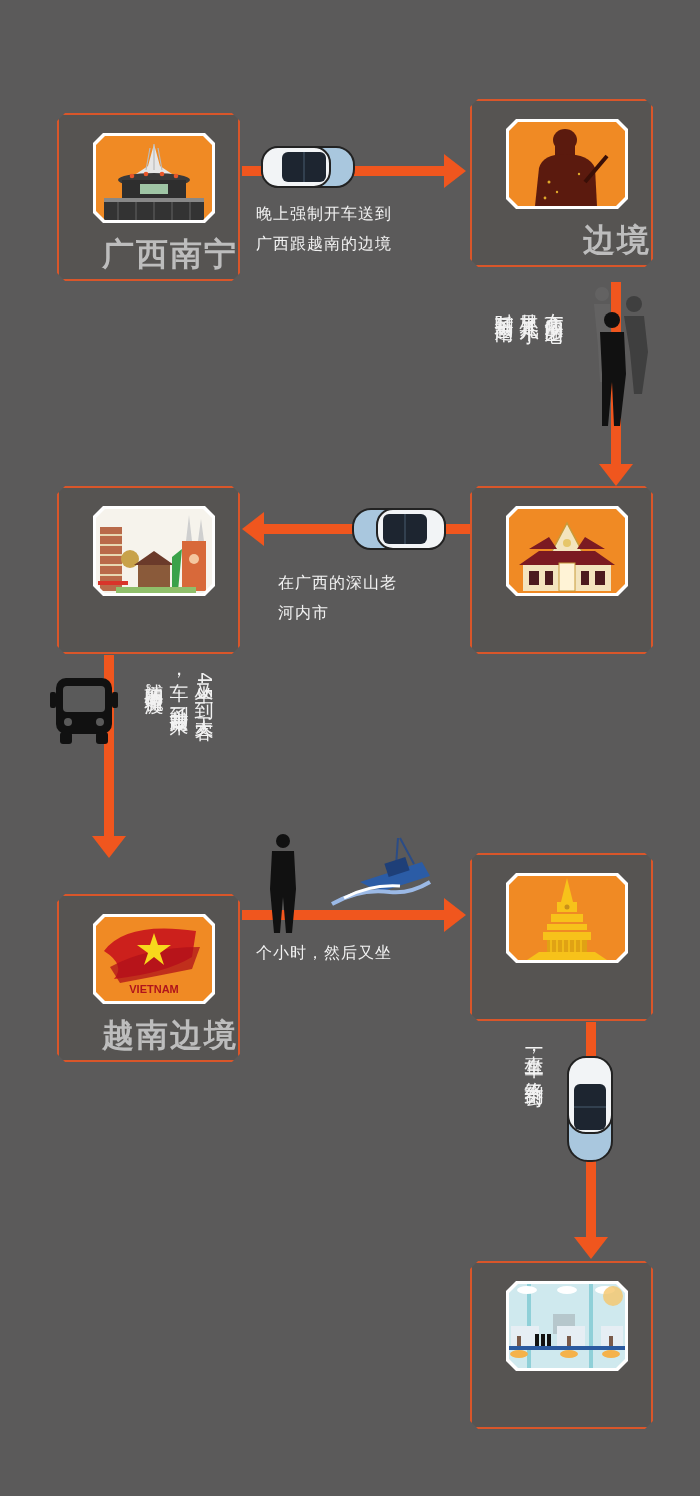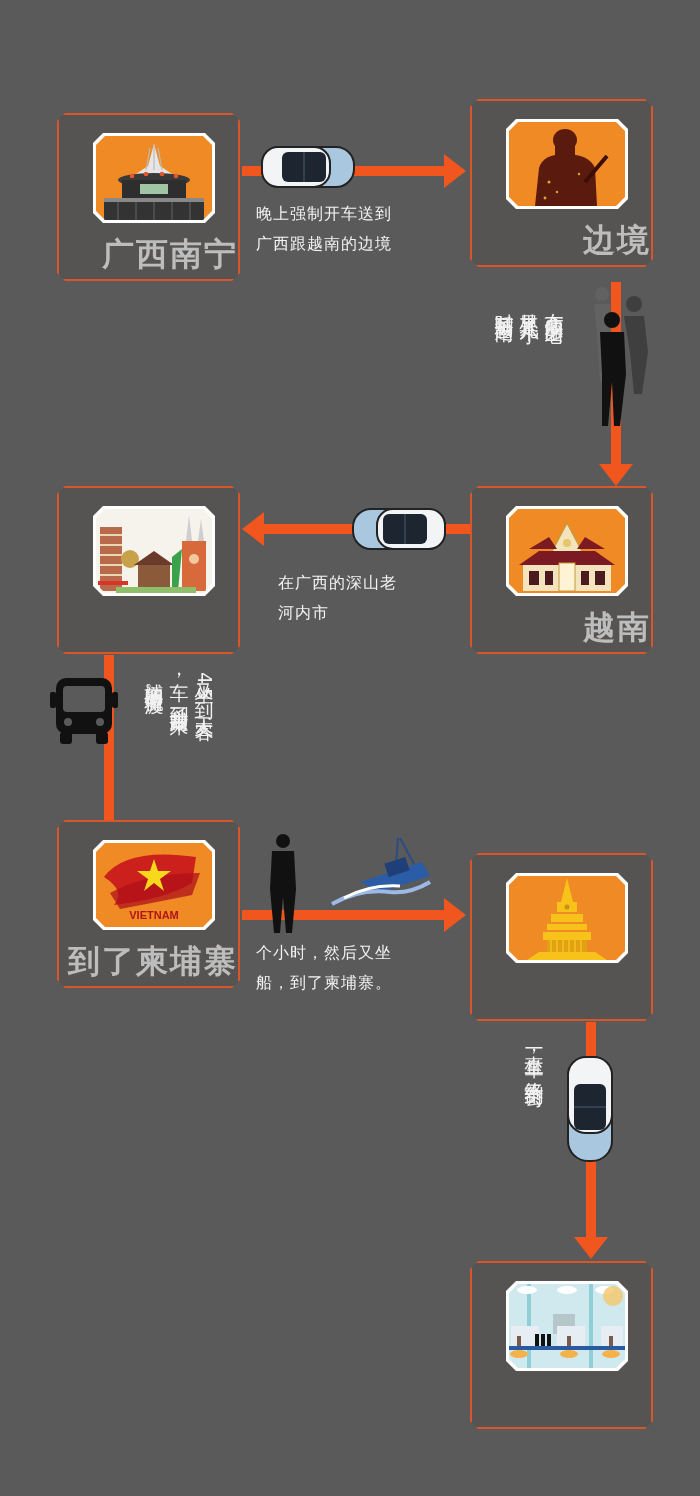--- a/index.html
+++ b/index.html
@@ -95,21 +95,20 @@
         <rect x="14" y="56" width="88" height="26" fill="#f3e4be"></rect>
         <rect x="20" y="62" width="10" height="14" fill="#4b1a1e"></rect>
         <rect x="86" y="62" width="10" height="14" fill="#4b1a1e"></rect>
         <rect x="36" y="62" width="8" height="14" fill="#4b1a1e"></rect>
         <rect x="72" y="62" width="8" height="14" fill="#4b1a1e"></rect>
         <rect x="50" y="54" width="16" height="28" fill="#fff3d6" stroke="#c79a3a"></rect>
         <circle cx="58" cy="34" r="4" fill="#e6c66a"></circle>
       </svg>
     </div>
   </div>
-  <div class="label">越南</div>
 </div>
 
 <div class="box" style="left:57px; top:486px;">
   <div class="pic">
     <div class="pic-in" style="background:#f6f3ec;">
       <svg viewBox="0 0 116 84">
         <rect x="4" y="18" width="22" height="64" fill="#b96a4a"></rect>
         <path d="M4 26 L26 26 M4 36 L26 36 M4 46 L26 46 M4 56 L26 56 M4 66 L26 66" stroke="#e7d7b2" stroke-width="2"></path>
         <rect x="2" y="72" width="30" height="4" fill="#d9342a"></rect>
         <circle cx="34" cy="50" r="9" fill="#c8a24a"></circle>
@@ -118,32 +117,32 @@
         <path d="M76 48 L86 40 L82 82 L76 82 Z" fill="#3aa24a"></path>
         <rect x="86" y="32" width="24" height="50" fill="#d8693a"></rect>
         <path d="M90 32 L93 6 L96 32 Z M102 32 L105 10 L108 32 Z" fill="#cfcfcf"></path>
         <circle cx="98" cy="50" r="5" fill="#f4c7a0"></circle>
         <rect x="20" y="78" width="80" height="6" fill="#8fbf6a"></rect>
       </svg>
     </div>
   </div>
 </div>
 
-<div class="box" style="left:57px; top:820px;">
+<div class="box" style="left:57px; top:894px;">
   <div class="pic">
     <div class="pic-in">
       <svg viewBox="0 0 116 84">
         <path d="M8 34 Q30 4 100 14 L96 40 Q70 56 18 62 Q30 48 8 34 Z" fill="#c8141c" opacity="0.9"></path>
         <path d="M14 50 Q50 30 104 30 L96 52 Q56 60 24 66 Z" fill="#b0101a" opacity="0.75"></path>
         <polygon points="58,16 62,28 75,28 64,36 68,48 58,40 48,48 52,36 41,28 54,28" fill="#f7d81c"></polygon>
         <text x="58" y="76" text-anchor="middle" font-size="11" font-weight="bold" fill="#b0141c" font-family="Liberation Sans, sans-serif">VIETNAM</text>
       </svg>
     </div>
   </div>
-  <div class="label">到了柬埔寨</div>
+  <div class="label">越南边境</div>
 </div>
 
 <div class="box" style="left:470px; top:853px;">
   <div class="pic">
     <div class="pic-in">
       <svg viewBox="0 0 116 84">
         <path d="M58 2 L52 26 L64 26 Z" fill="#f7c21a"></path>
         <rect x="48" y="26" width="20" height="10" fill="#f7c21a"></rect>
         <circle cx="58" cy="31" r="2.5" fill="#c8901a"></circle>
         <rect x="42" y="38" width="32" height="8" fill="#f7c21a"></rect>
@@ -263,18 +262,17 @@
 </div>
 
 <div class="vcap" style="left:142px; top:668px; height:190px;">
   <span>又坐4到5天大客</span><br>
   <span>车，到了越南跟柬</span><br>
   <span>埔寨的边境偷渡。</span>
 </div>
 
 <div class="cap" style="left:256px; top:938px;">
   <div>个小时，然后又坐</div>
-  <div>船，到了柬埔寨。</div>
 </div>
 
 <div class="vcap" style="left:522px; top:1038px; height:220px;">
   <span>一直坐车，终于到公司</span>
 </div>
 
 </body></html>

